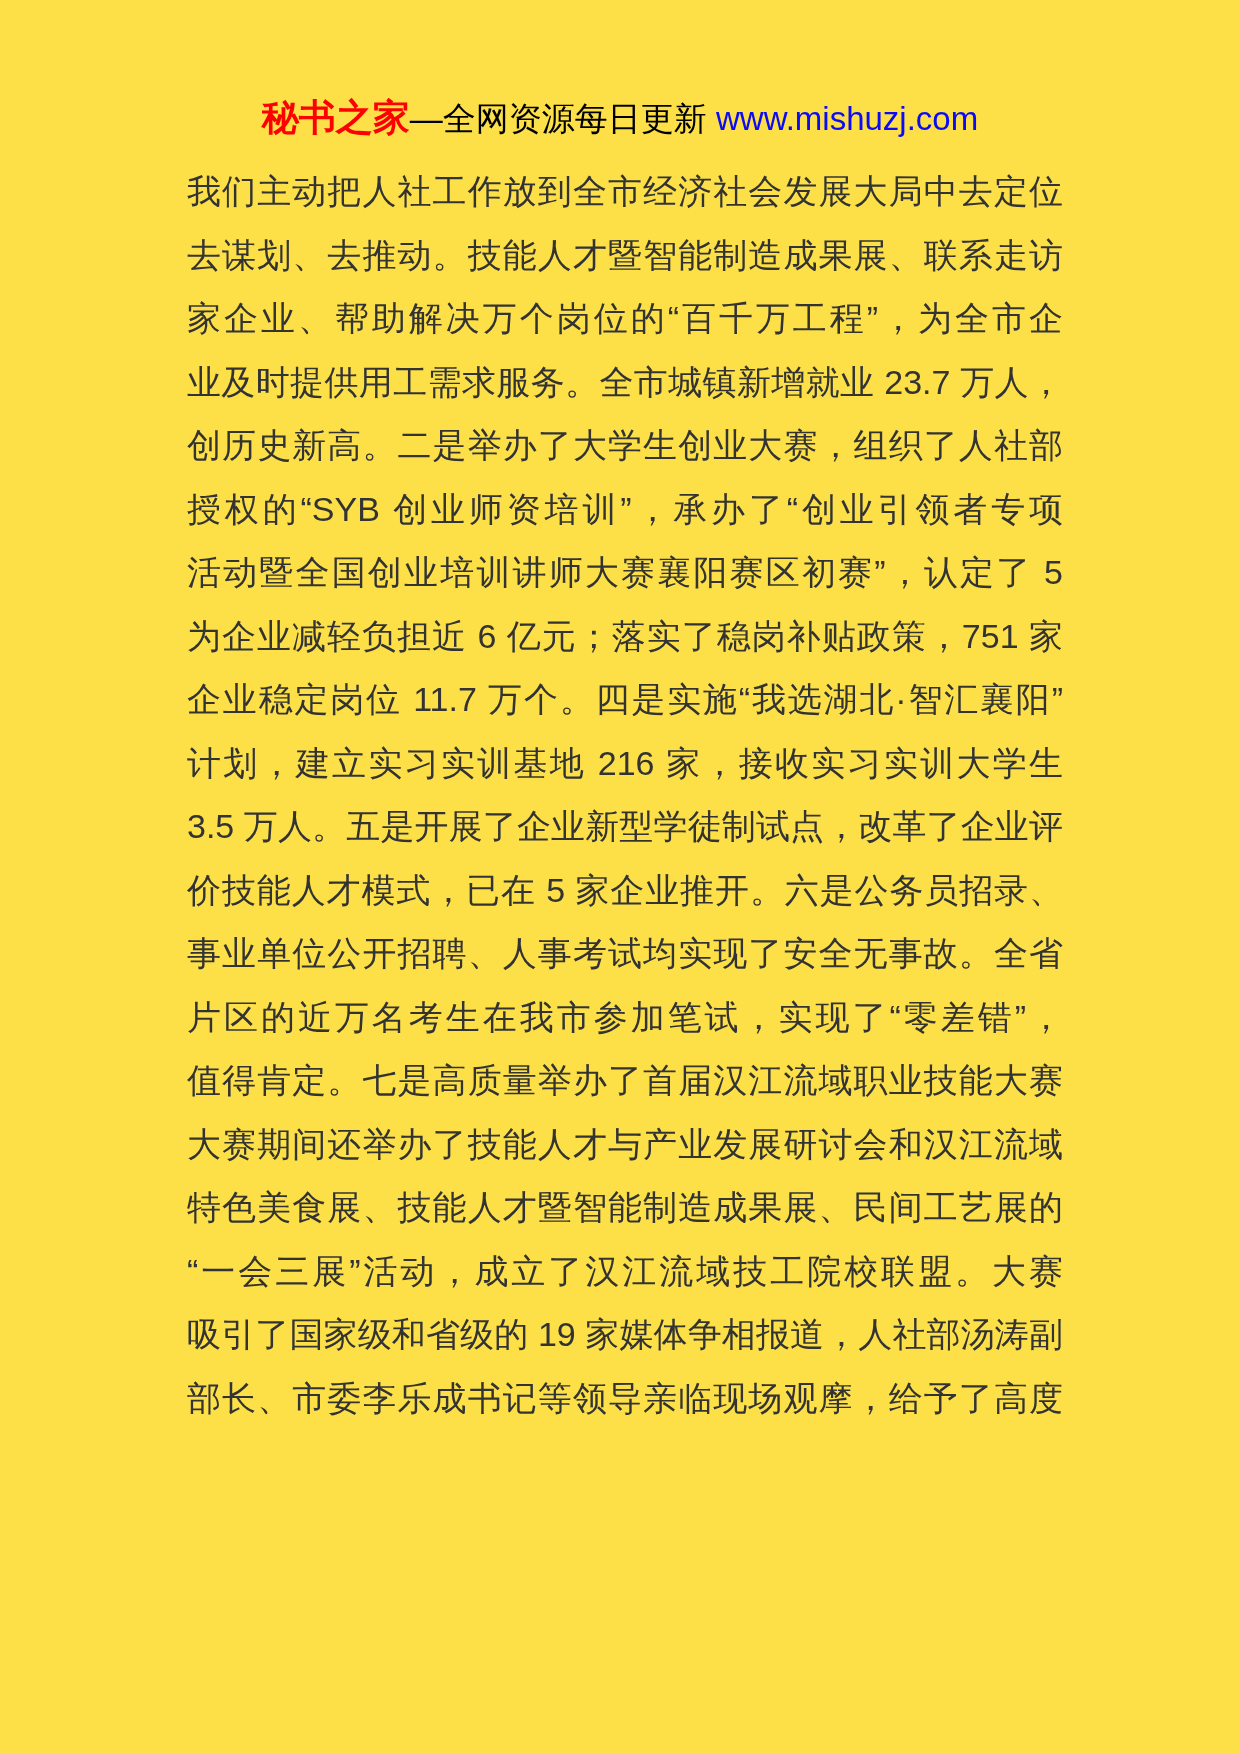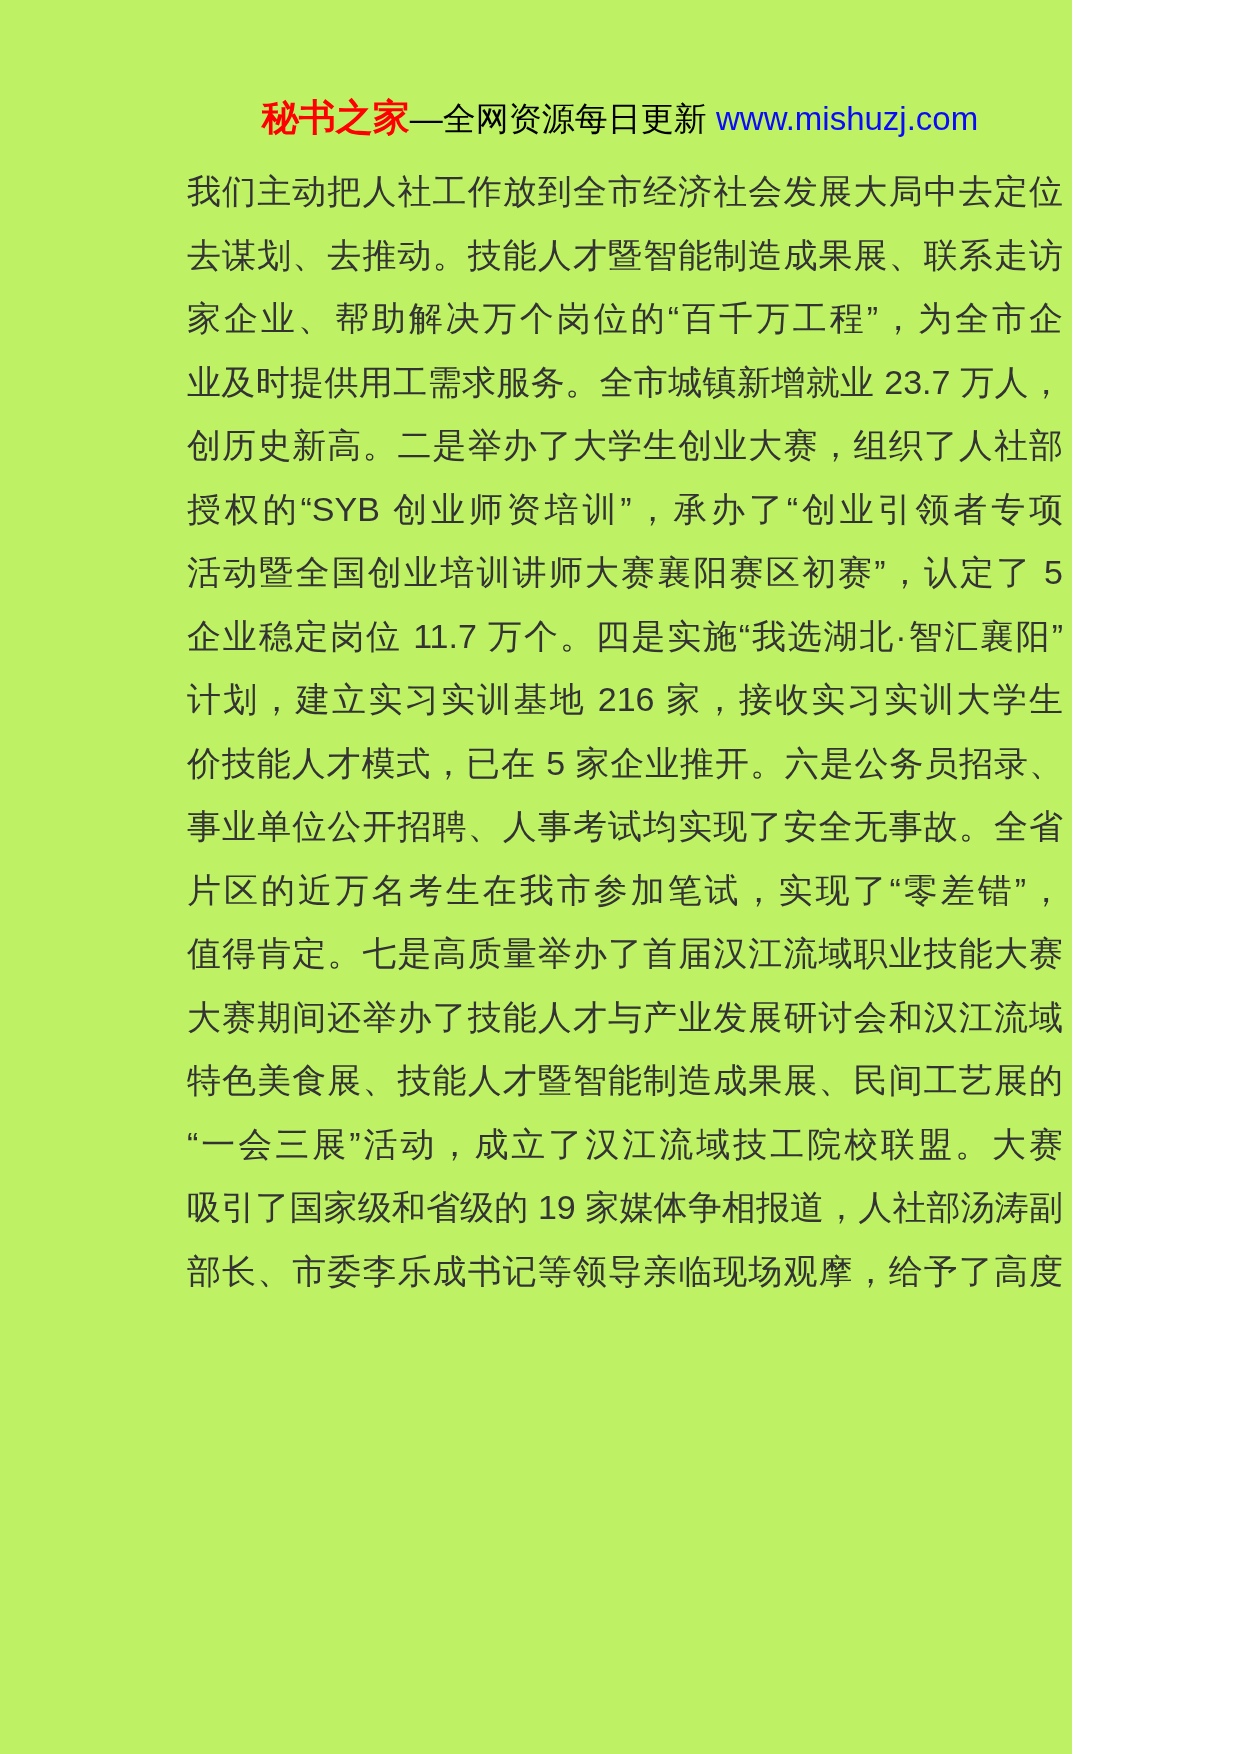--- a/index.html
+++ b/index.html
@@ -2,23 +2,23 @@
 <html><head>
 <meta charset="utf-8">
 <style>
   html, body {
     margin: 0;
     padding: 0;
     background: #ffffff;
   }
   .page {
     position: relative;
-    width: 1072px;
+    width: 1240px;
     height: 1754px;
-    background: #bef264;
+    background: #fde047;
     overflow: hidden;
     font-family: "Liberation Sans", "DejaVu Sans", sans-serif;
   }
   .header {
     position: absolute;
     top: 92px;
     left: 0;
     width: 1240px;
     text-align: center;
     white-space: nowrap;
@@ -64,22 +64,24 @@
   </div>
 
   <div class="doc-body">
     <div class="line">我们主动把人社工作放到全市经济社会发展大局中去定位</div>
     <div class="line">去谋划、去推动。技能人才暨智能制造成果展、联系走访千</div>
     <div class="line">家企业、帮助解决万个岗位的“百千万工程”，为全市企</div>
     <div class="line">业及时提供用工需求服务。全市城镇新增就业 23.7 万人，</div>
     <div class="line">创历史新高。二是举办了大学生创业大赛，组织了人社部</div>
     <div class="line">授权的“SYB 创业师资培训”，承办了“创业引领者专项</div>
     <div class="line">活动暨全国创业培训讲师大赛襄阳赛区初赛”，认定了 5</div>
+    <div class="line">为企业减轻负担近 6 亿元；落实了稳岗补贴政策，751 家</div>
     <div class="line">企业稳定岗位 11.7 万个。四是实施“我选湖北·智汇襄阳”</div>
     <div class="line">计划，建立实习实训基地 216 家，接收实习实训大学生</div>
+    <div class="line">3.5 万人。五是开展了企业新型学徒制试点，改革了企业评</div>
     <div class="line">价技能人才模式，已在 5 家企业推开。六是公务员招录、</div>
     <div class="line">事业单位公开招聘、人事考试均实现了安全无事故。全省</div>
     <div class="line">片区的近万名考生在我市参加笔试，实现了“零差错”，</div>
     <div class="line">值得肯定。七是高质量举办了首届汉江流域职业技能大赛</div>
     <div class="line">大赛期间还举办了技能人才与产业发展研讨会和汉江流域</div>
     <div class="line">特色美食展、技能人才暨智能制造成果展、民间工艺展的</div>
     <div class="line">“一会三展”活动，成立了汉江流域技工院校联盟。大赛</div>
     <div class="line">吸引了国家级和省级的 19 家媒体争相报道，人社部汤涛副</div>
     <div class="line">部长、市委李乐成书记等领导亲临现场观摩，给予了高度</div>
   </div>

